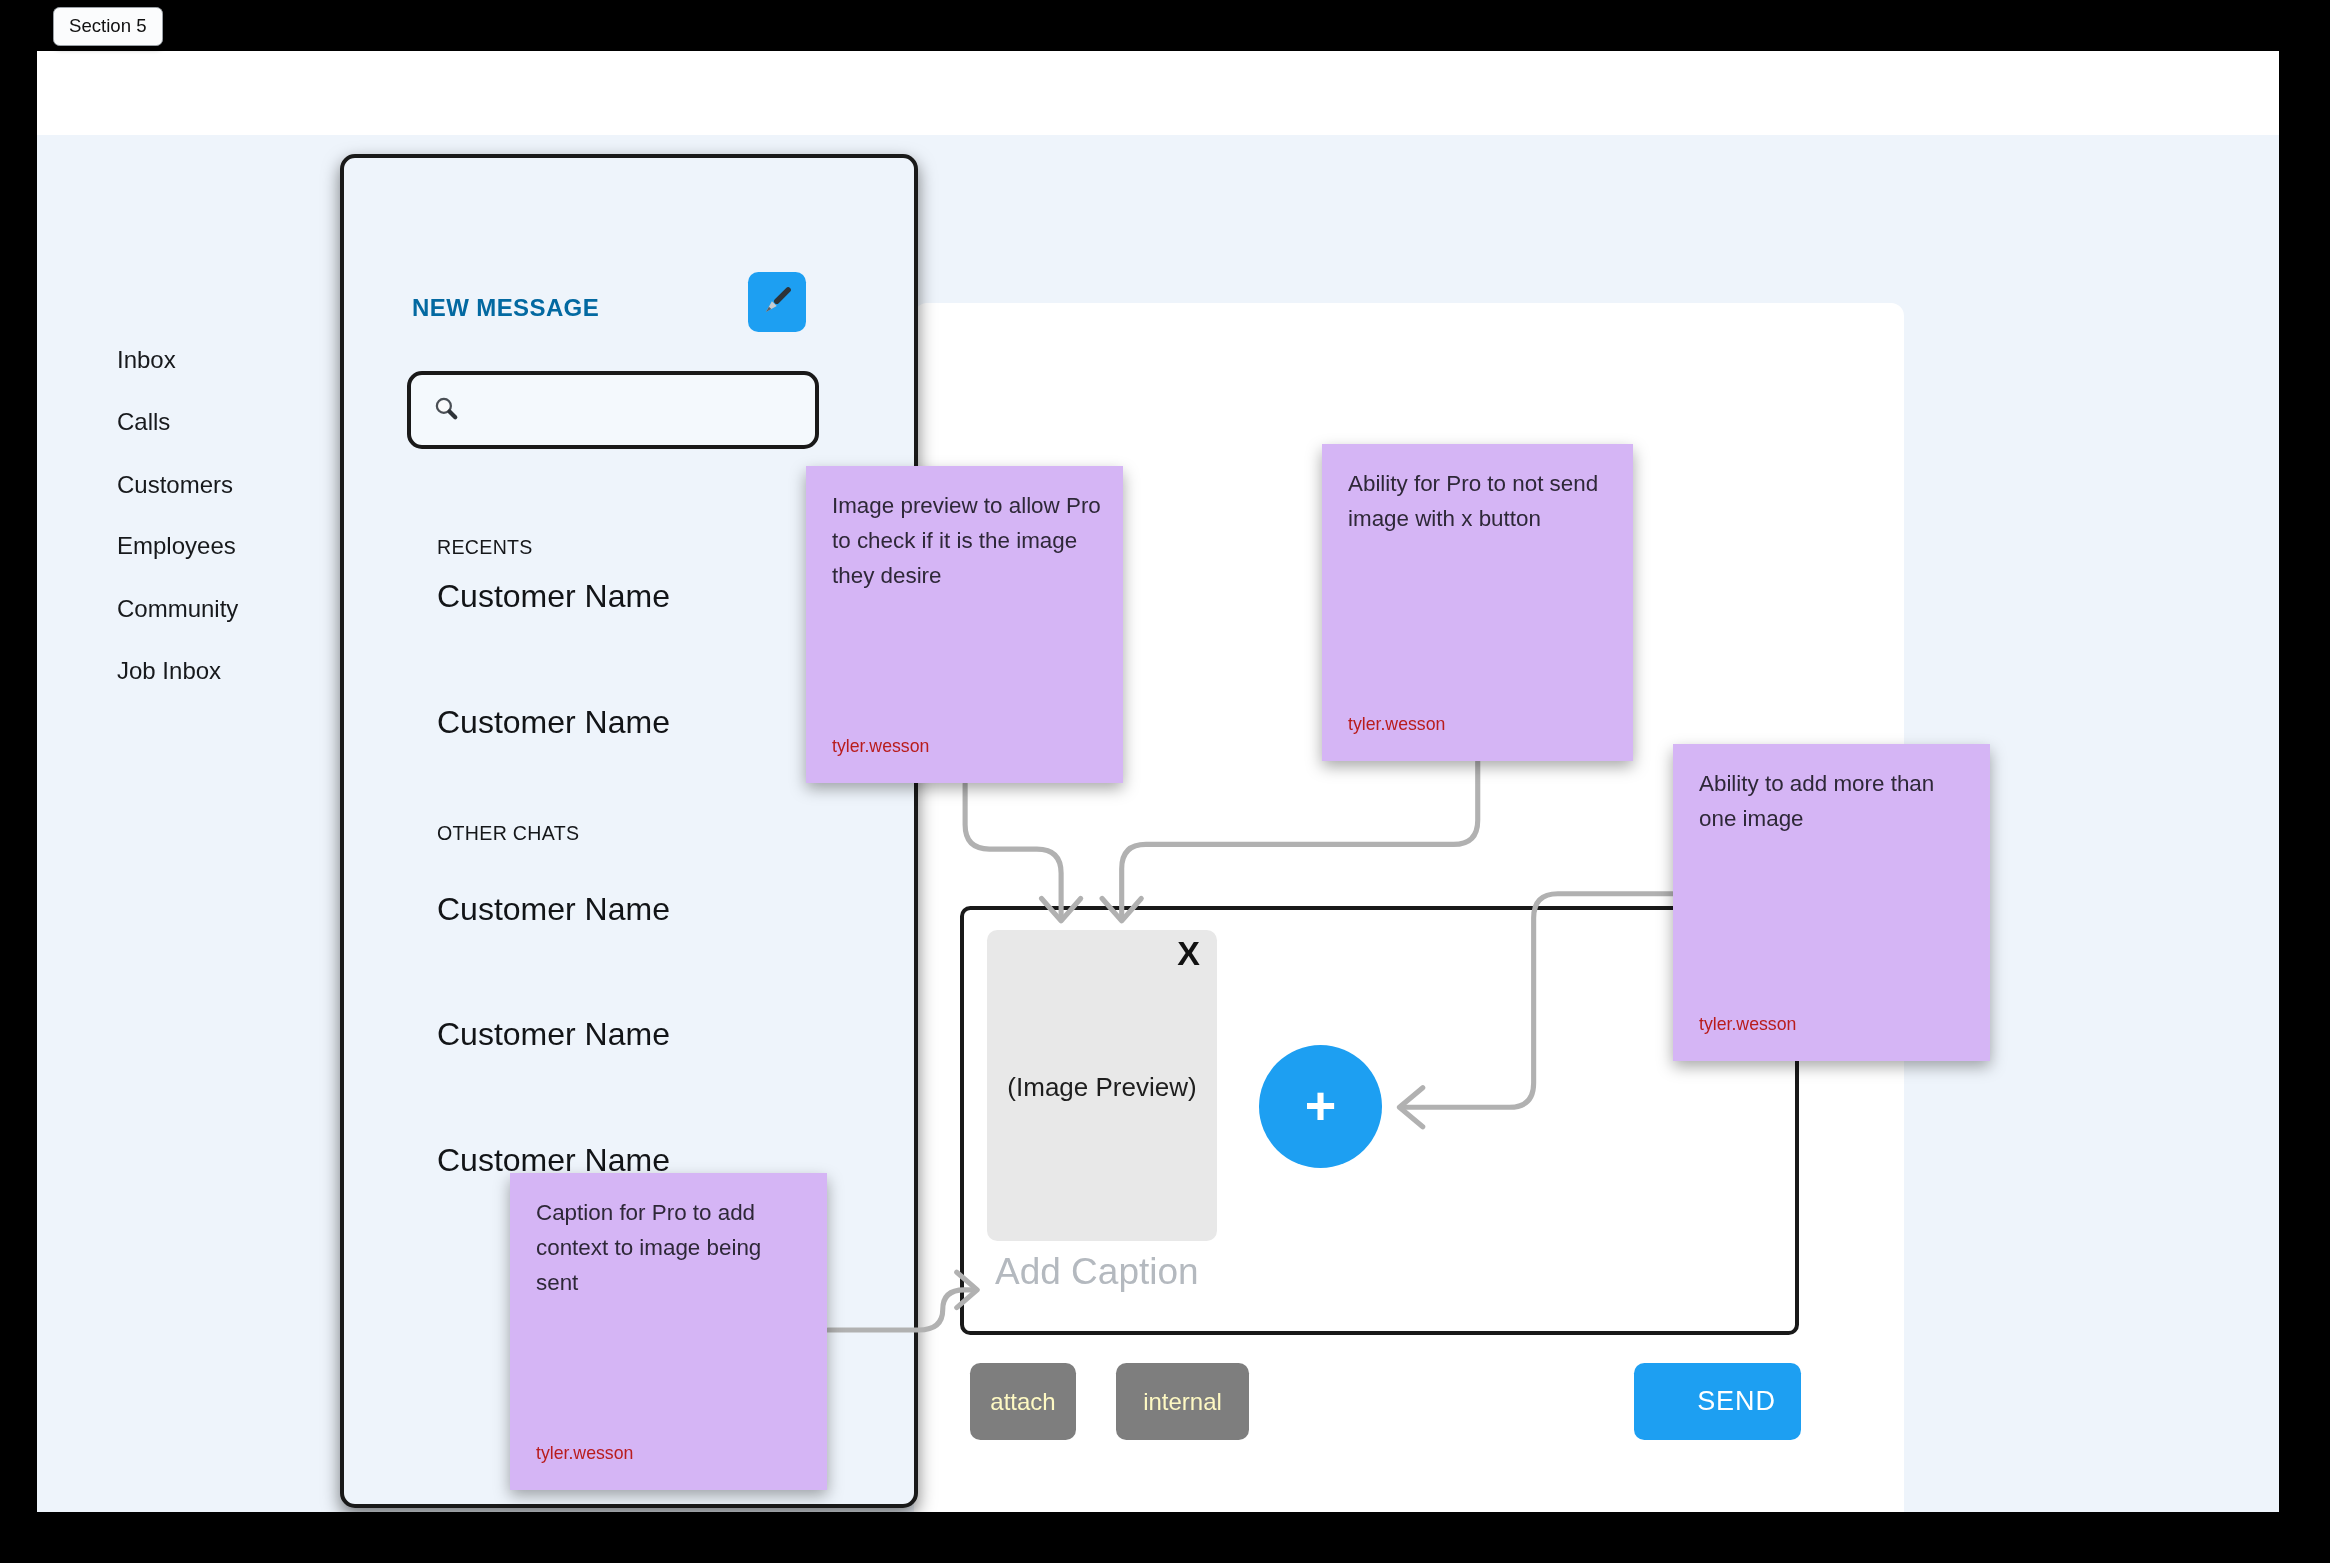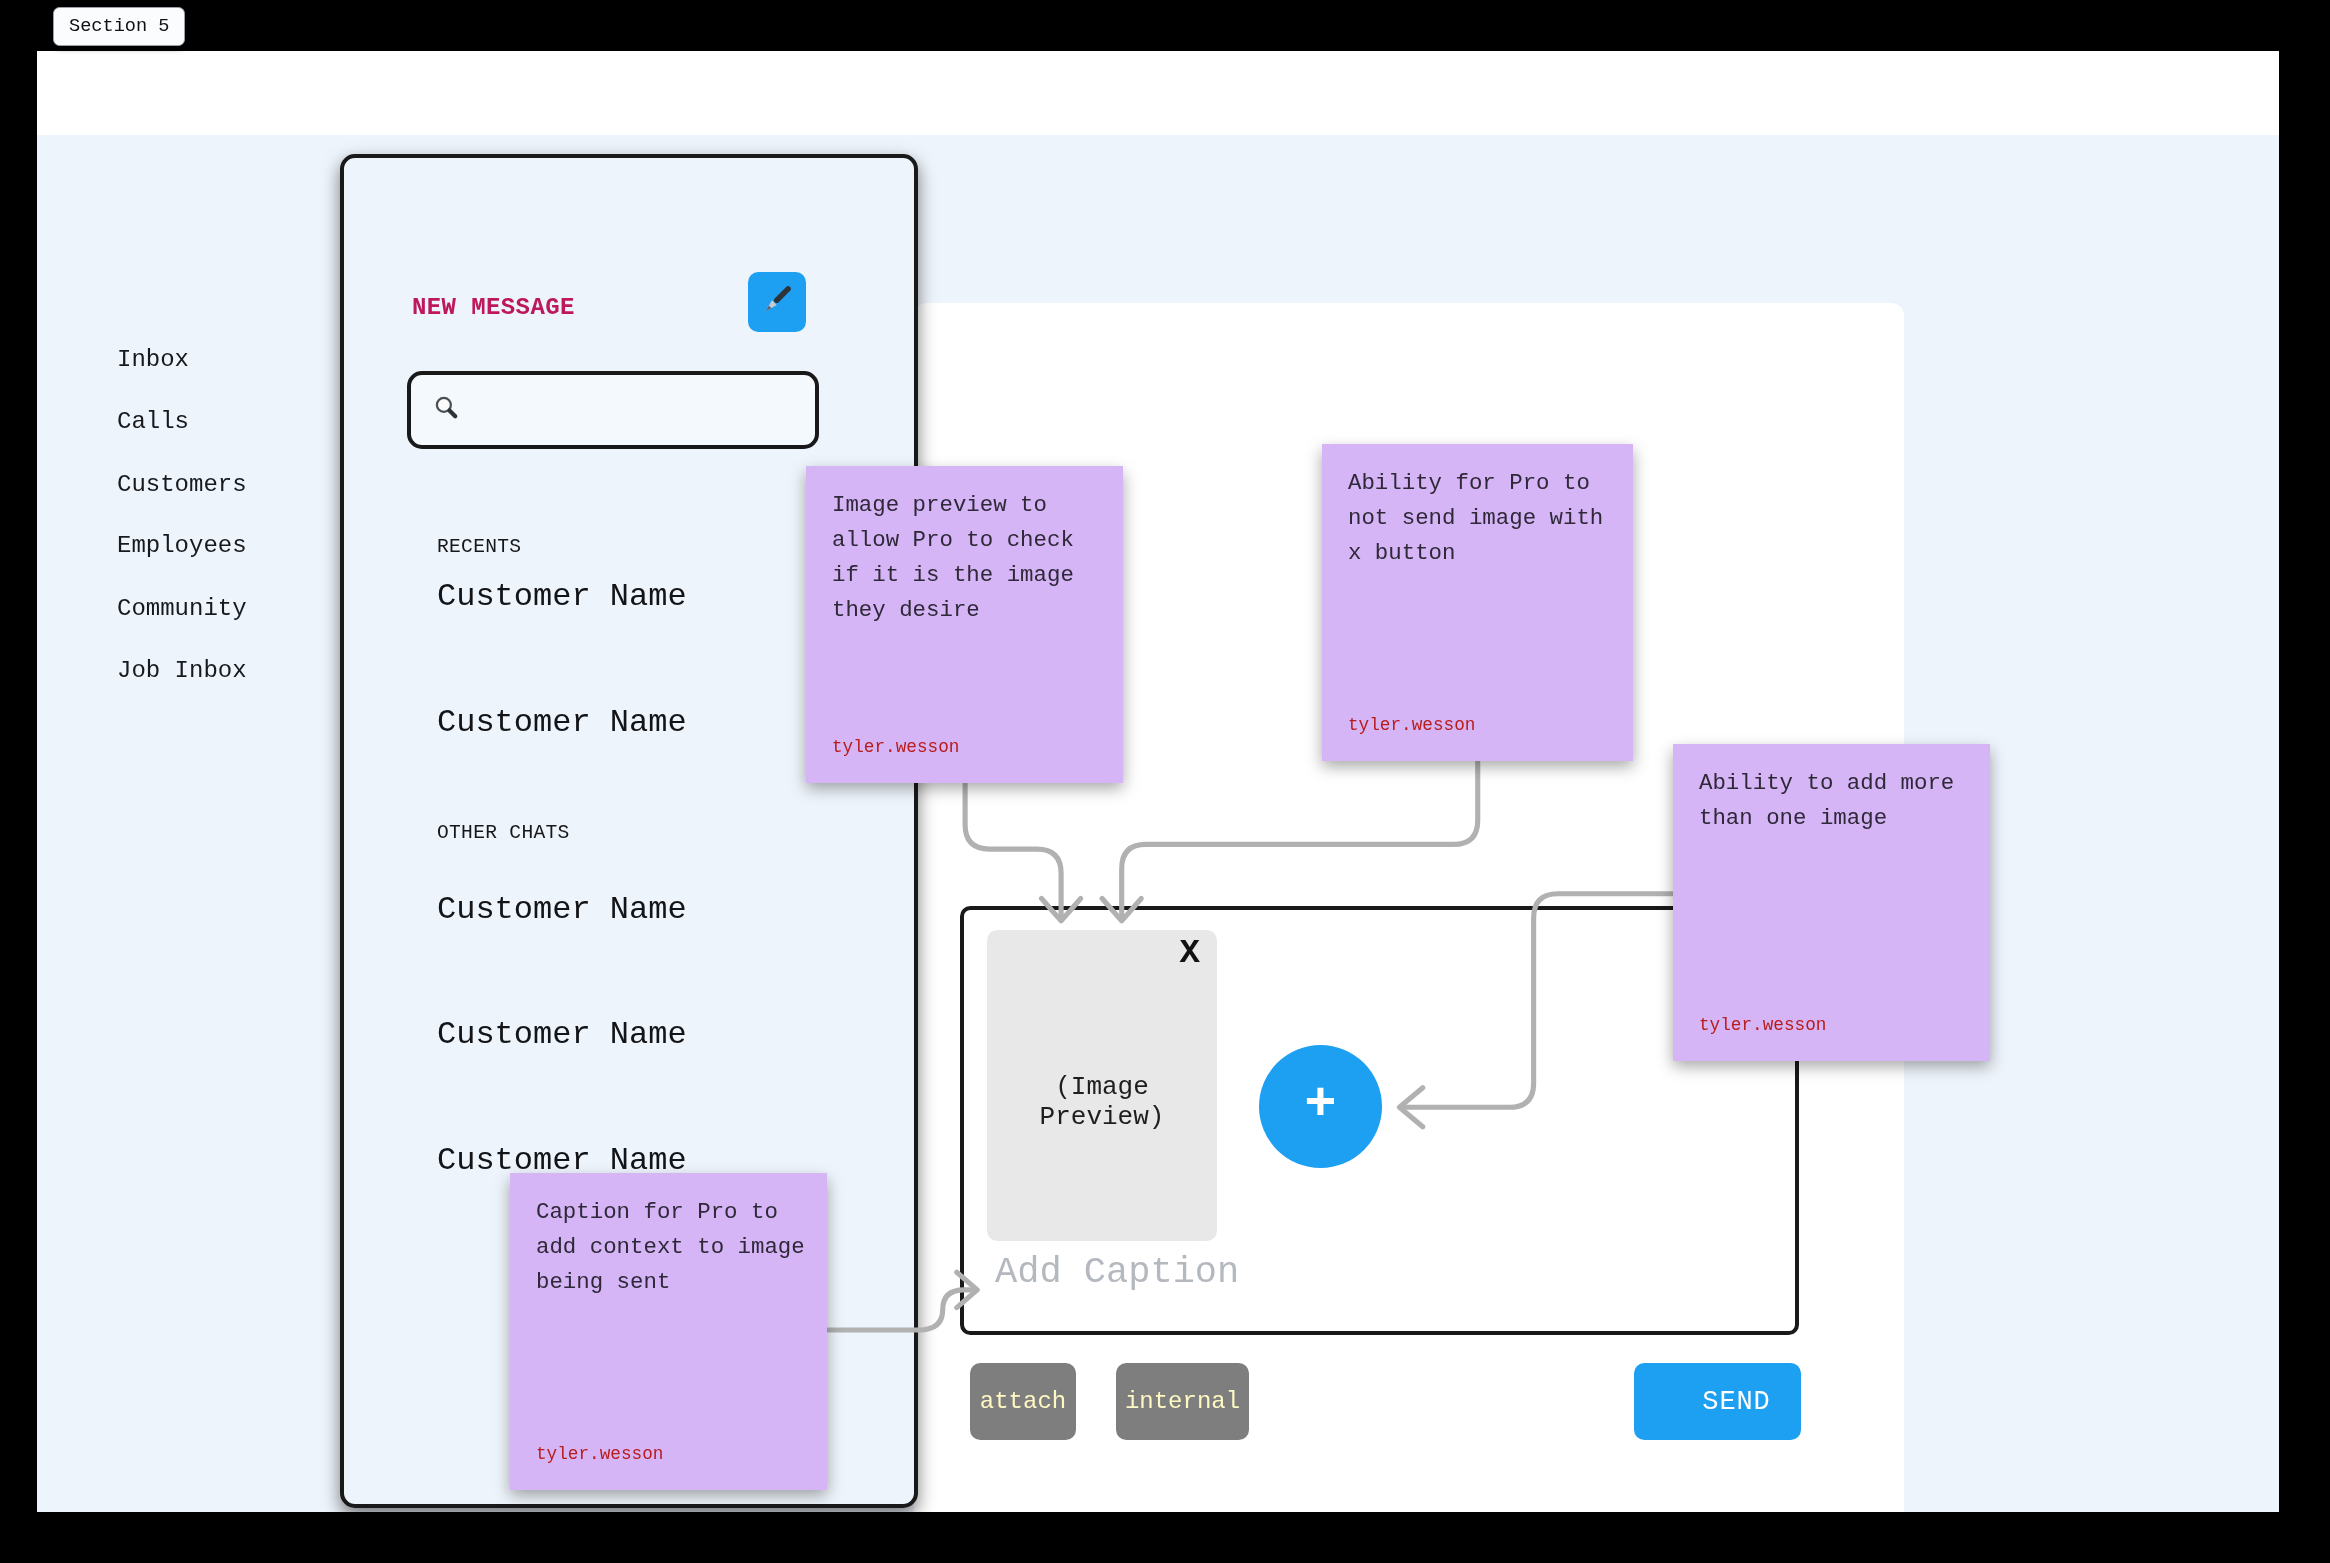--- a/index.html
+++ b/index.html
@@ -1,39 +1,39 @@
 <!DOCTYPE html>
 <html style="font-size:15px"><head>
 <meta charset="utf-8">
 <style>
   html,body{margin:0;padding:0;background:#000;}
   .stage{
     position:relative;width:2331px;height:1563px;overflow:hidden;background:#000;
-    font-family:Liberation Mono, monospace;
+    font-family:Liberation Sans, sans-serif;
     -webkit-font-smoothing:antialiased;
   }
   
   .top-strip{position:absolute;left:37px;top:51px;width:2242px;height:84px;background:#ffffff;}
   .canvas{position:absolute;left:37px;top:135px;width:2242px;height:1377px;background:#eef4fb;}
   .main-panel{position:absolute;left:914px;top:303px;width:990px;height:1209px;background:#ffffff;border-radius:13px 13px 0 0;z-index:4;}
   
   .section-chip{
     position:absolute;left:53px;top:6.5px;height:37px;padding:0 15px;display:flex;align-items:center;
     background:#fbfcfd;border:1.9px solid #9aa0a6;border-radius:6.5px;z-index:50;
     font-size:18.6px;color:#111;box-shadow:0 2.8px 5.6px rgba(0,0,0,.45);
   }
   
   .nav-item{position:absolute;left:117px;font-size:24px;font-weight:500;color:#17191c;z-index:6;cursor:pointer;}
   
   .chat-panel{
     position:absolute;left:340px;top:154px;width:578px;height:1354px;box-sizing:border-box;
     background:#eef4fb;border:4.7px solid #191919;border-radius:15px;z-index:5;
     box-shadow:0 7.5px 17px rgba(0,0,0,.5);
   }
-  .new-message-label{position:absolute;left:68px;top:136px;font-size:24px;font-weight:600;letter-spacing:0.4px;color:#be185d;}
+  .new-message-label{position:absolute;left:68px;top:136px;font-size:24px;font-weight:600;letter-spacing:0.4px;color:#0369a1;}
   .compose-btn{position:absolute;left:404px;top:114px;width:58px;height:60px;background:#1d9ff2;border-radius:10.3px;display:flex;align-items:center;justify-content:center;cursor:pointer;}
   .compose-btn svg{width:41px;height:41px;}
   .search-box{
     position:absolute;left:63px;top:213px;width:412px;height:78px;box-sizing:border-box;
     background:#f4f9fd;border:4.7px solid #191919;border-radius:15px;
     display:flex;align-items:center;padding-left:20.5px;cursor:text;
   }
   .search-box svg{width:30px;height:30px;}
   .list-heading{position:absolute;left:93px;font-size:19.6px;font-weight:500;color:#15171a;letter-spacing:0.3px;}
   .chat-row{position:absolute;left:93px;font-size:32px;font-weight:500;color:#121417;cursor:pointer;}

